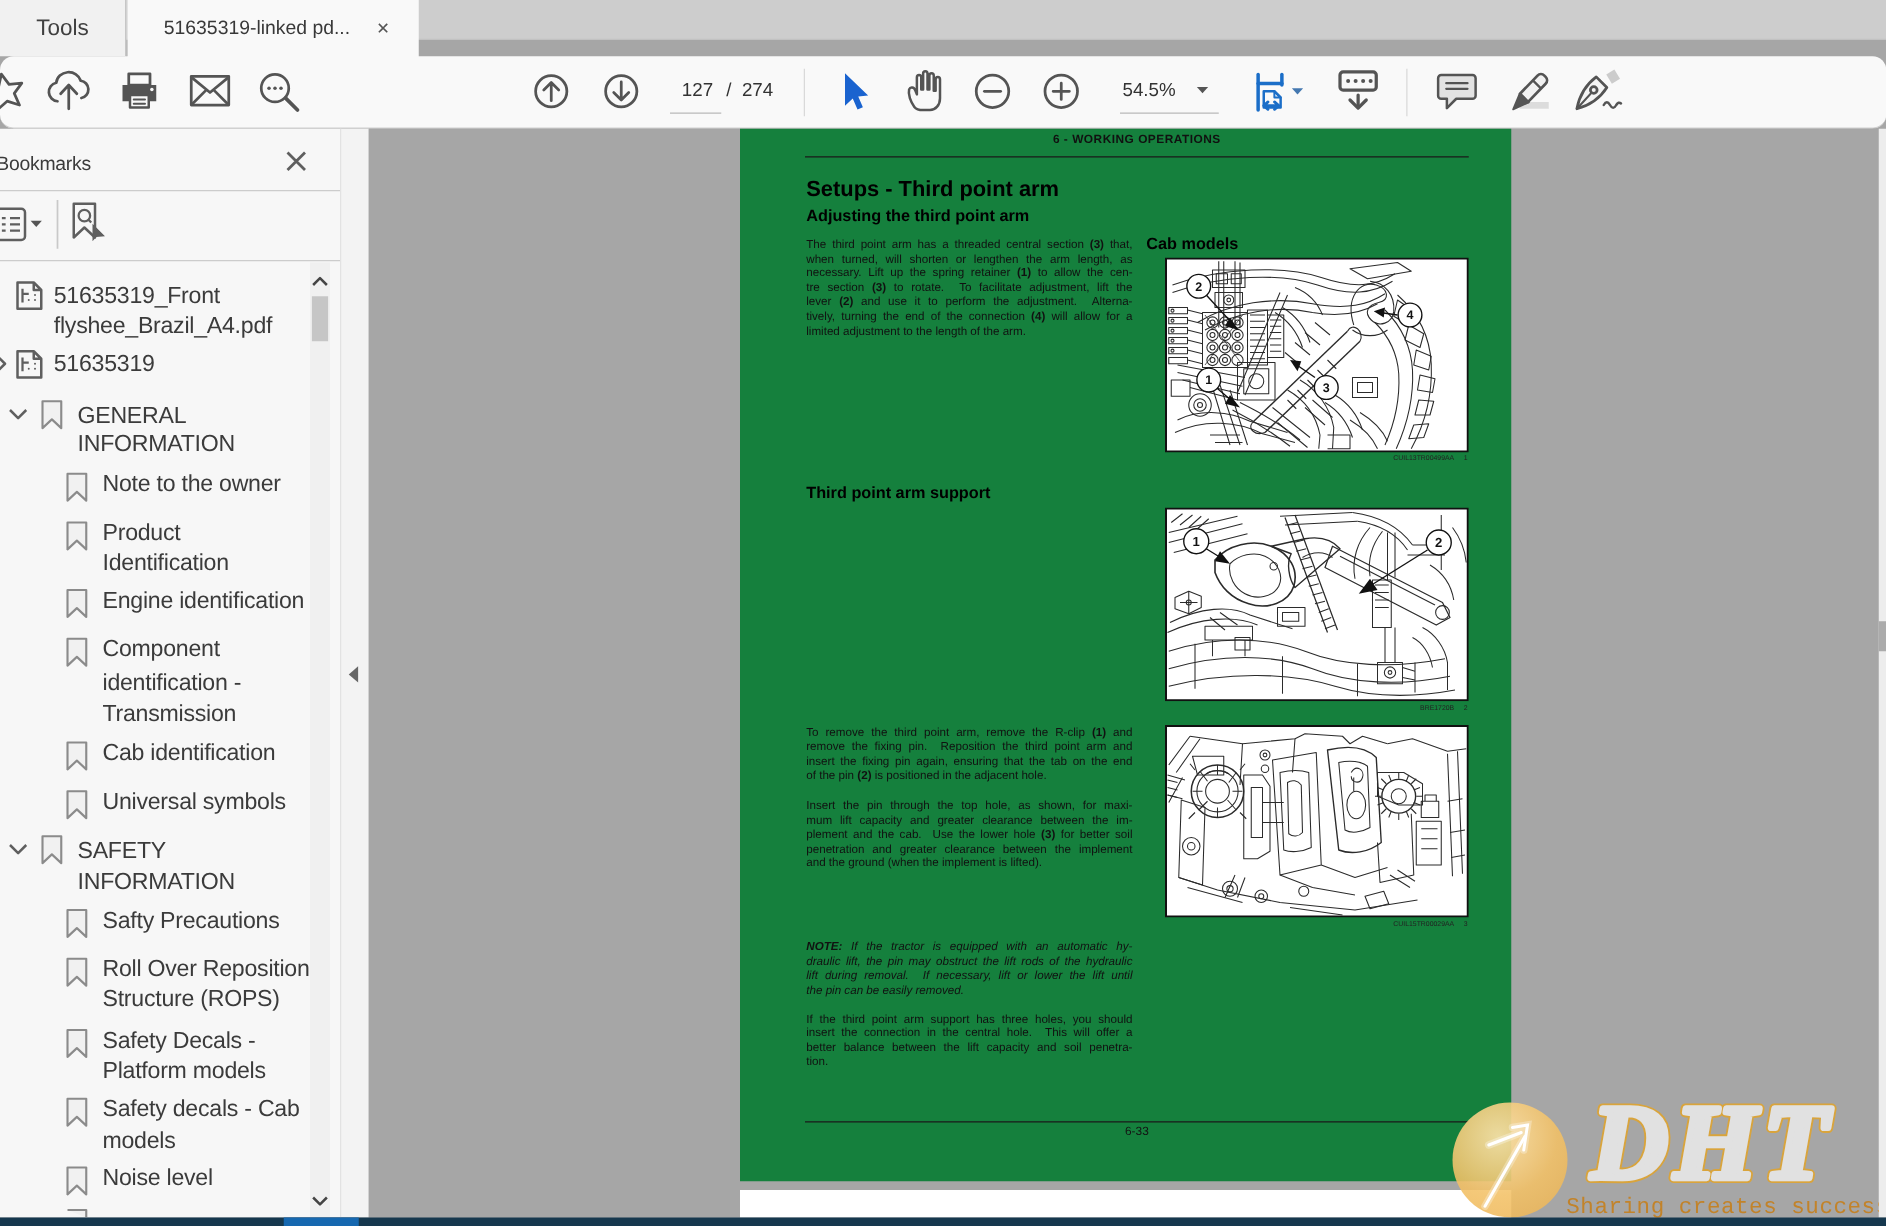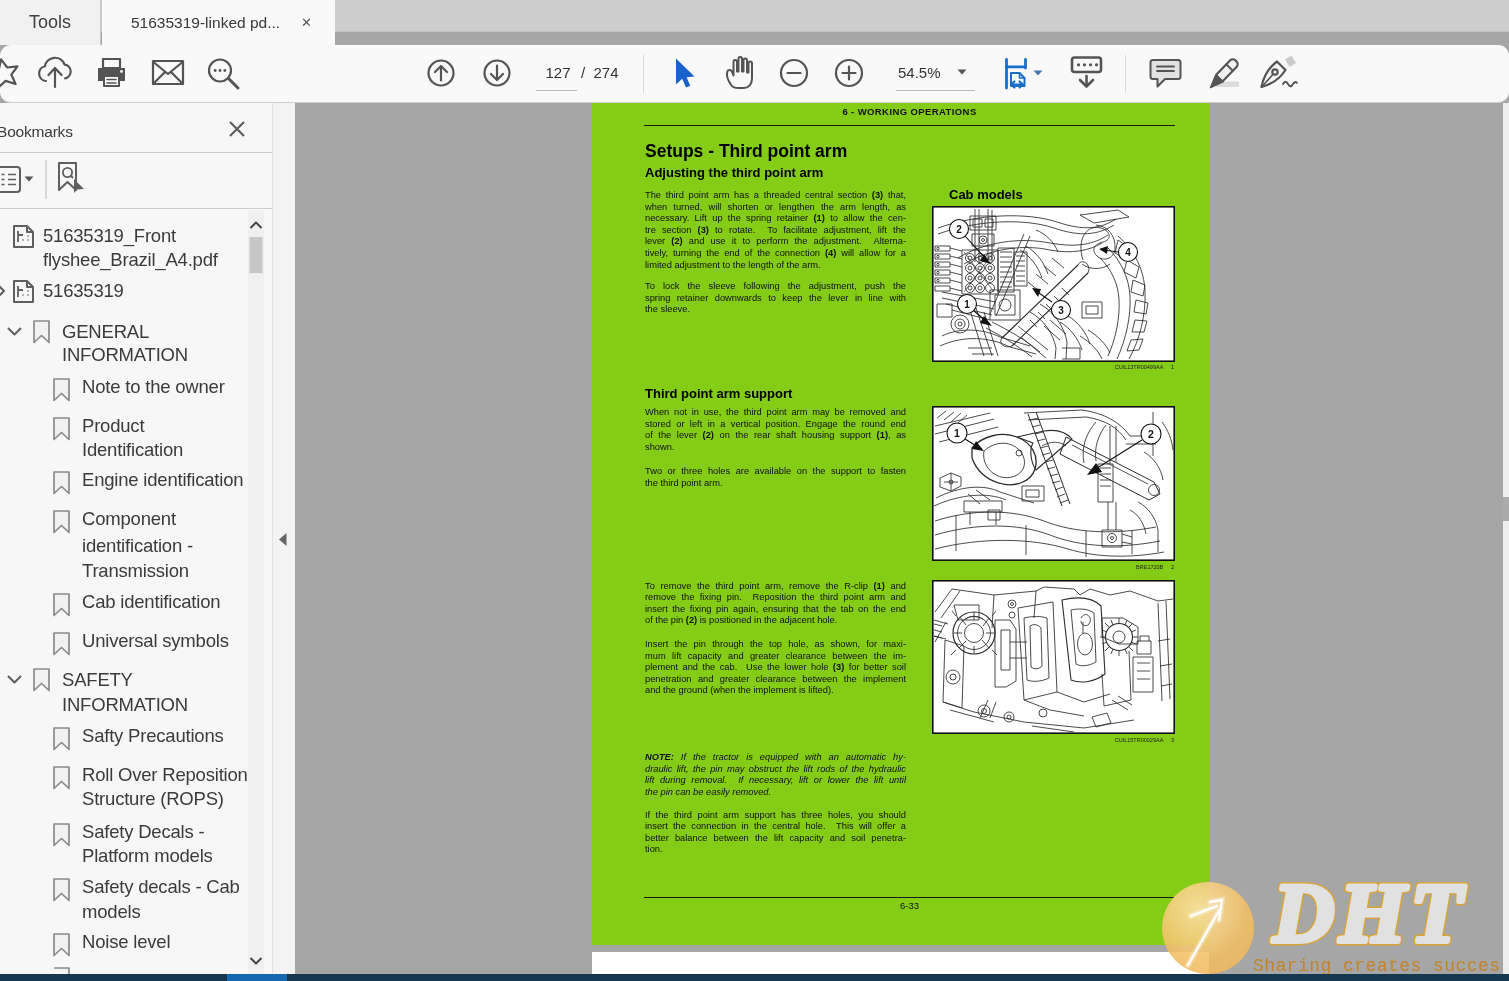--- a/index.html
+++ b/index.html
@@ -21,21 +21,21 @@
 .tline { position:absolute; height:1px; background:#b9b9b9; }
 
 
 #sidebar { position:absolute; left:0; top:103px; width:272px; height:871px; background:#f7f7f7; overflow:hidden; }
 #strip { position:absolute; left:272px; top:103px; width:23px; height:871px; background:#f3f3f3; border-left:1px solid #e2e2e2; }
 .hsep { position:absolute; left:0; width:272px; height:1px; background:#cccccc; }
 .bmtxt { position:absolute; color:#3b3b3b; font-size:18.5px; line-height:20px; white-space:nowrap; letter-spacing:-0.2px; }
 
 
 #docarea { position:absolute; left:295px; top:103px; width:1214px; height:871px; background:#a6a6a6; }
-#page1 { position:absolute; left:297px; top:0; width:617px; height:842px; background:#84cc16; }
+#page1 { position:absolute; left:297px; top:0; width:617px; height:842px; background:#15803d; }
 #page2 { position:absolute; left:297px; top:849px; width:617px; height:22px; background:#ffffff; }
 
 
 .pgt { position:absolute; color:#141414; }
 .h1 { font-weight:bold; font-size:17.5px; color:#000; }
 .h2 { font-weight:bold; font-size:13px; color:#000; }
 .bpar { width:261px; font-size:9.3px; line-height:11.6px; color:#111; }
 .bpar .j { text-align:justify; text-align-last:justify; }
 .bpar div { height:11.6px; overflow:visible; white-space:nowrap; }
 .bpar .j { white-space:normal; }
@@ -247,37 +247,22 @@
       <div class="pgt h2" style="left:53px; top:62px;">Adjusting the third point arm</div>
       <div class="pgt bpar" style="left:53px; top:87px;">
         <div class="j">The third point arm has a threaded central section <b>(3)</b> that,</div>
         <div class="j">when turned, will shorten or lengthen the arm length, as</div>
         <div class="j">necessary. Lift up the spring retainer <b>(1)</b> to allow the cen-</div>
         <div class="j">tre section <b>(3)</b> to rotate.&nbsp; To facilitate adjustment, lift the</div>
         <div class="j">lever <b>(2)</b> and use it to perform the adjustment.&nbsp; Alterna-</div>
         <div class="j">tively, turning the end of the connection <b>(4)</b> will allow for a</div>
         <div>limited adjustment to the length of the arm.</div>
       </div>
-      <div class="pgt bpar" style="left:53px; top:178px;">
-        <div class="j">To lock the sleeve following the adjustment, push the</div>
-        <div class="j">spring retainer downwards to keep the lever in line with</div>
-        <div>the sleeve.</div>
-      </div>
-      <div class="pgt h2" style="left:325px; top:84px;margin-left:32px;">Cab models</div>
+      <div class="pgt h2" style="left:325px; top:84px;">Cab models</div>
       <div class="pgt h2" style="left:53px; top:283px;">Third point arm support</div>
-      <div class="pgt bpar" style="left:53px; top:304px;">
-        <div class="j">When not in use, the third point arm may be removed and</div>
-        <div class="j">stored or left in a vertical position. Engage the round end</div>
-        <div class="j">of the lever <b>(2)</b> on the rear shaft housing support <b>(1)</b>, as</div>
-        <div>shown.</div>
-      </div>
-      <div class="pgt bpar" style="left:53px; top:363px;">
-        <div class="j">Two or three holes are available on the support to fasten</div>
-        <div>the third point arm.</div>
-      </div>
       <div class="pgt bpar" style="left:53px; top:477.5px;">
         <div class="j">To remove the third point arm, remove the R-clip <b>(1)</b> and</div>
         <div class="j">remove the fixing pin.&nbsp; Reposition the third point arm and</div>
         <div class="j">insert the fixing pin again, ensuring that the tab on the end</div>
         <div>of the pin <b>(2)</b> is positioned in the adjacent hole.</div>
       </div>
       <div class="pgt bpar" style="left:53px; top:536px;">
         <div class="j">Insert the pin through the top hole, as shown, for maxi-</div>
         <div class="j">mum lift capacity and greater clearance between the im-</div>
         <div class="j">plement and the cab.&nbsp; Use the lower hole <b>(3)</b> for better soil</div>

